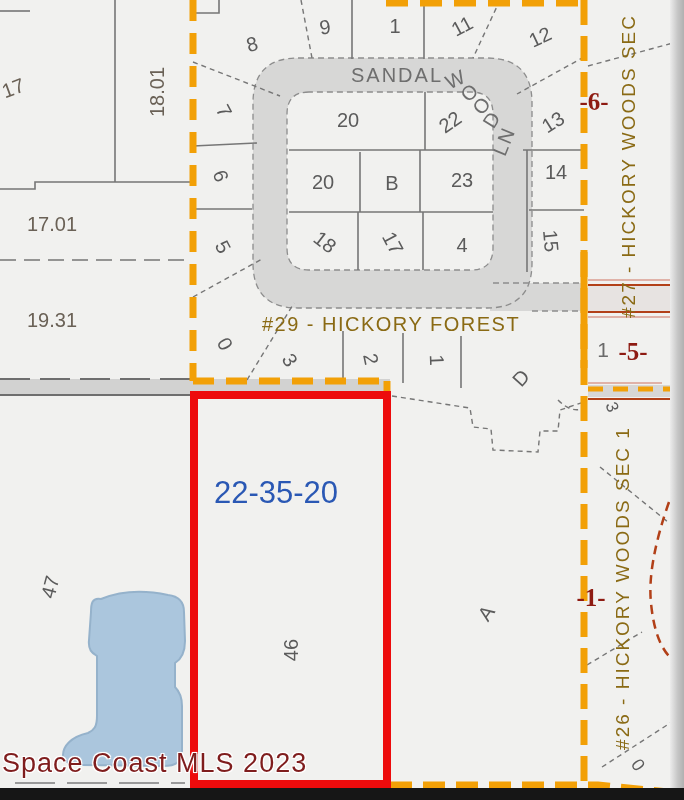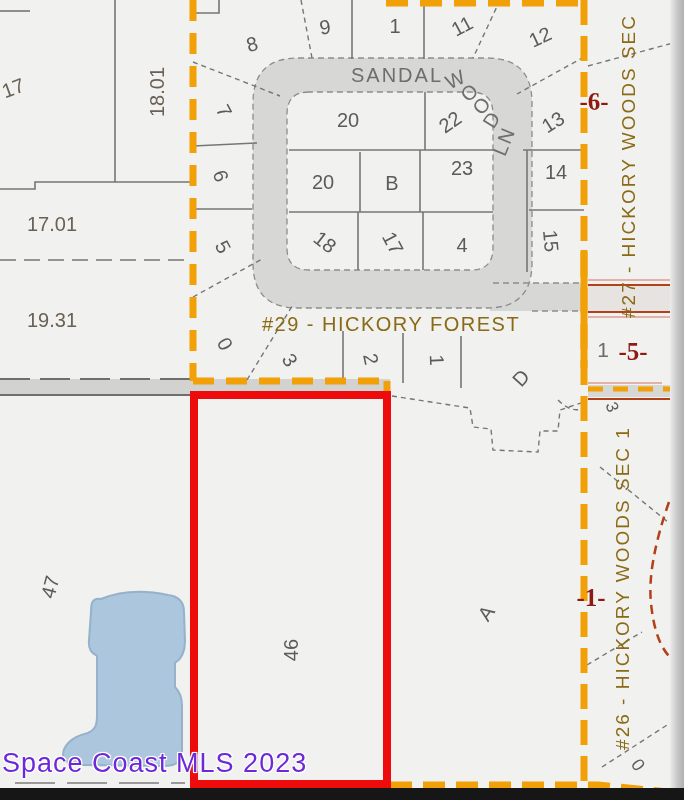--- a/index.html
+++ b/index.html
@@ -15,21 +15,21 @@
   }
   .ltparcel{color:#6a6156;}
   .street{color:#6e6e6e;letter-spacing:2px;font-size:20px;}
   .brown{color:#8a6a14;}
   .sub29{font-size:20px;letter-spacing:1.5px;}
   .subv{font-size:19px;letter-spacing:2px;}
   .marker{font-family:"Liberation Serif",serif;font-weight:bold;color:#8e1b12;font-size:25px;}
   .m5pre{color:#6b6b6b;font-size:21px;font-family:"Liberation Sans",sans-serif;font-weight:normal;}
   .pid{font-size:31px;color:#2a58b4;}
   .wm{
-    font-size:27px;color:#6d28d9;letter-spacing:1px;
+    font-size:27px;color:#7f1d1d;letter-spacing:1px;
     text-shadow:-1px -1px 0 #fff,1px -1px 0 #fff,-1px 1px 0 #fff,1px 1px 0 #fff,0 0 3px #fff;
   }
 </style>
 </head>
 <body>
 
 <div id="stage">
 
   <svg id="linework" width="684" height="800" viewBox="0 0 684 800">
     <defs>
@@ -126,21 +126,21 @@
   <span class="lbl" style="left:462px;top:26px;transform:translate(-50%,-50%) rotate(-28deg)">11</span>
   <span class="lbl" style="left:540px;top:37px;transform:translate(-50%,-50%) rotate(-25deg)">12</span>
   <span class="lbl" style="left:553px;top:122px;transform:translate(-50%,-50%) rotate(-32deg)">13</span>
   <span class="lbl" style="left:556px;top:172px;transform:translate(-50%,-50%)">14</span>
   <span class="lbl" style="left:551px;top:241px;transform:translate(-50%,-50%) rotate(85deg)">15</span>
 
   <span class="lbl" style="left:348px;top:120px;transform:translate(-50%,-50%)">20</span>
   <span class="lbl" style="left:450px;top:122px;transform:translate(-50%,-50%) rotate(-35deg)">22</span>
   <span class="lbl" style="left:323px;top:182px;transform:translate(-50%,-50%)">20</span>
   <span class="lbl" style="left:392px;top:183px;transform:translate(-50%,-50%)">B</span>
-  <span class="lbl" style="left:462px;top:168px;transform:translate(-50%,-50%)">23</span>
+  <span class="lbl" style="left:462px;top:180px;transform:translate(-50%,-50%)">23</span>
   <span class="lbl" style="left:325px;top:242px;transform:translate(-50%,-50%) rotate(38deg)">18</span>
   <span class="lbl" style="left:393px;top:243px;transform:translate(-50%,-50%) rotate(62deg)">17</span>
   <span class="lbl" style="left:462px;top:245px;transform:translate(-50%,-50%)">4</span>
 
   <span class="lbl" style="left:224px;top:111px;transform:translate(-50%,-50%) rotate(62deg)">7</span>
   <span class="lbl" style="left:221px;top:176px;transform:translate(-50%,-50%) rotate(72deg)">6</span>
   <span class="lbl" style="left:223px;top:247px;transform:translate(-50%,-50%) rotate(62deg)">5</span>
   <span class="lbl" style="left:225px;top:344px;transform:translate(-50%,-50%) rotate(62deg)">0</span>
   <span class="lbl" style="left:290px;top:360px;transform:translate(-50%,-50%) rotate(58deg)">3</span>
   <span class="lbl" style="left:371px;top:359px;transform:translate(-50%,-50%) rotate(78deg)">2</span>
@@ -167,16 +167,17 @@
 
   <span class="lbl brown sub29" style="left:391px;top:324px;transform:translate(-50%,-50%)">#29 - HICKORY FOREST</span>
   <span class="lbl brown subv" style="left:628px;top:166px;transform:translate(-50%,-50%) rotate(-90deg)">#27 - HICKORY WOODS SEC</span>
   <span class="lbl brown subv" style="left:622px;top:588px;transform:translate(-50%,-50%) rotate(-90deg)">#26 - HICKORY WOODS SEC 1</span>
 
   <span class="lbl marker" style="left:594px;top:101px;transform:translate(-50%,-50%)">-6-</span>
   <span class="lbl m5pre" style="left:603px;top:349px;transform:translate(-50%,-50%)">1</span>
   <span class="lbl marker" style="left:633px;top:351px;transform:translate(-50%,-50%)">-5-</span>
   <span class="lbl marker" style="left:591px;top:597px;transform:translate(-50%,-50%)">-1-</span>
 
+  <span class="lbl pid" style="left:214px;top:492px;transform:translate(0,-50%)">22-35-20</span>
 
   <span class="lbl wm" style="left:2px;top:763px;transform:translate(0,-50%)">Space Coast MLS 2023</span>
 
 </div>
 
 </body></html>

